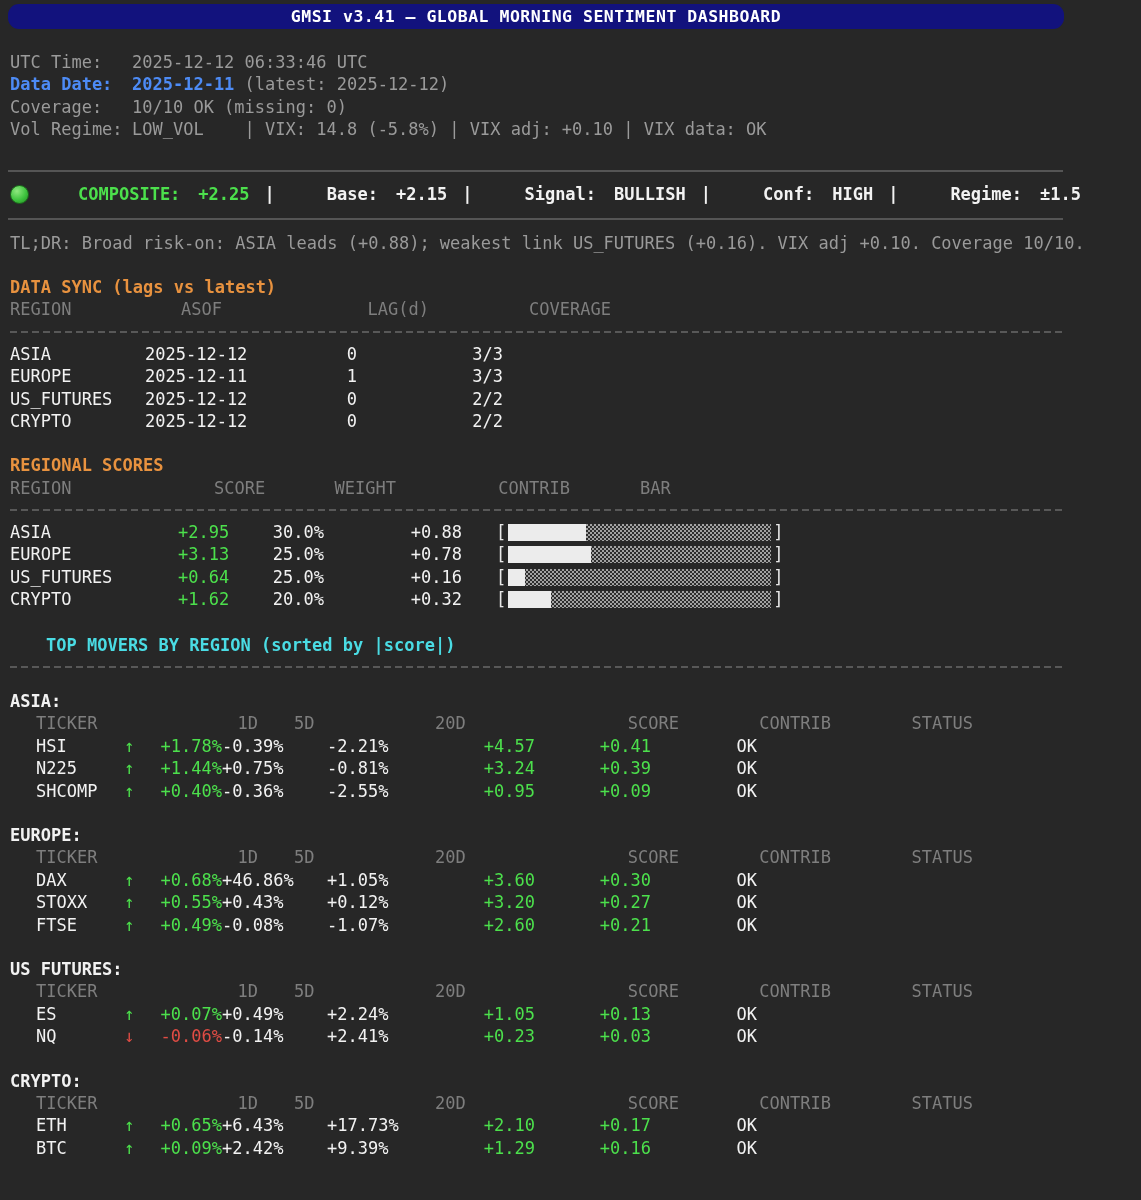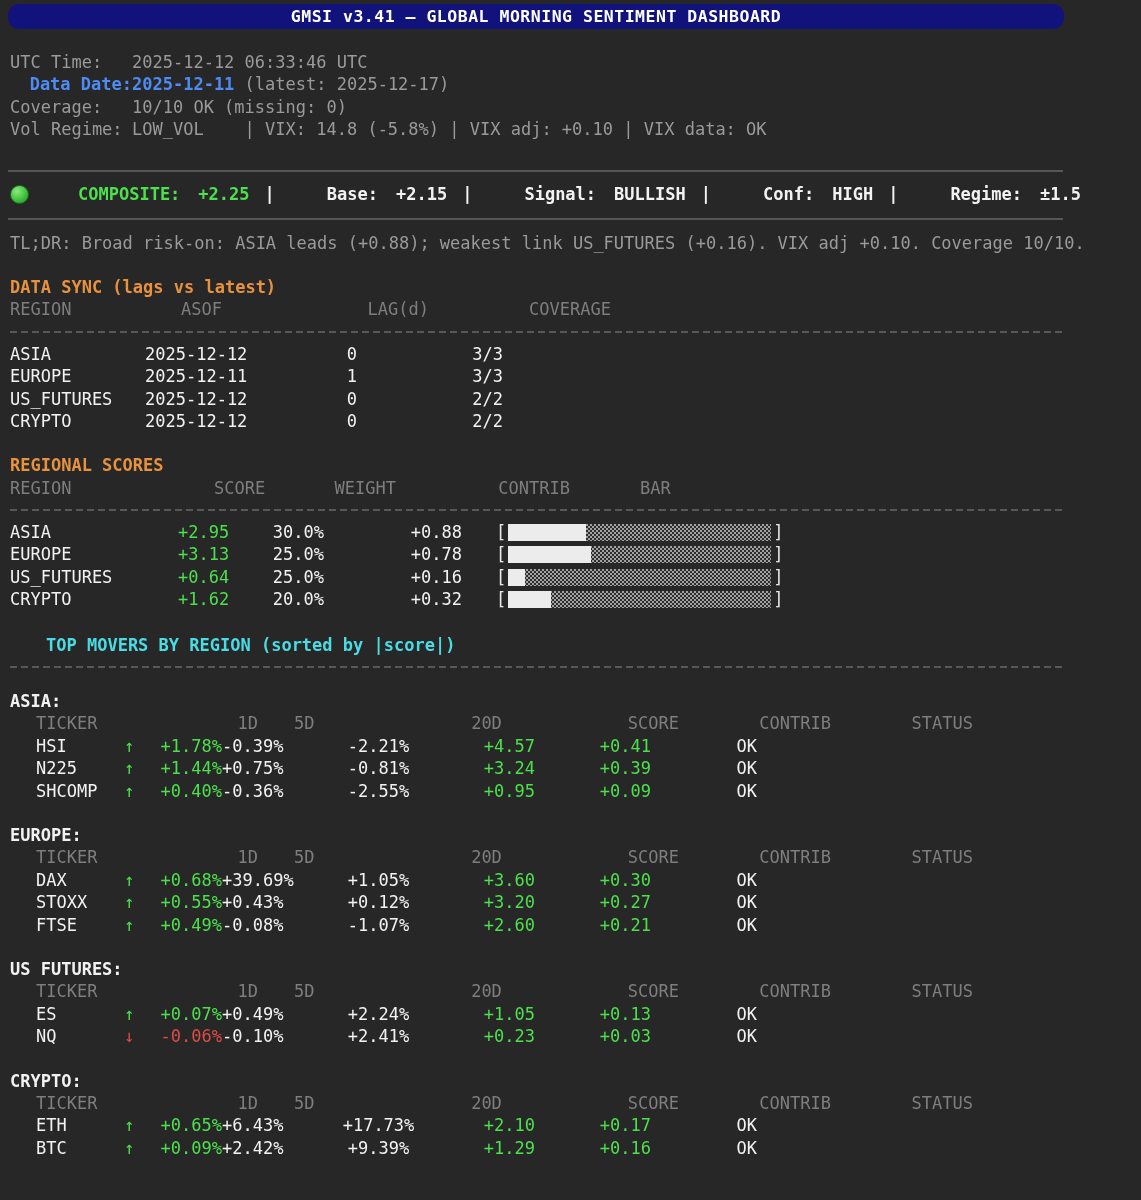--- a/index.html
+++ b/index.html
@@ -13,21 +13,21 @@
   .titlebar{
     margin:4px 0 0 8px;width:1056px;height:25px;line-height:25px;
     background:#12127d;color:#ffffff;font-weight:bold;text-align:center;
     font-size:16.5px;letter-spacing:.5px;border-radius:11px;
   }
   .hdr{margin:22px 0 0 10px;}
   .hrow{height:22.4px;display:flex;white-space:pre;}
   .hlabel{width:122px;flex:none;}
   .gray{color:#9a9a9a;}
   .dim{color:#7e7e7e;gap:36px;}
-  .blue{color:#4d8bf5;font-weight:bold;text-align:right;}
+  .blue{color:#4d8bf5;font-weight:bold;}
   .green{color:#4ce04c;}
   .red{color:#e04c44;}
   .orange{color:#e8923f;}
   .cyan{color:#4adce4;}
   .white{color:#f2f2f2;}
   .bold{font-weight:bold;}
   .rule{margin:29px 0 0 8px;width:1055px;height:2px;background:#555;}
   .rule.r2{margin-top:11px;}
   .dashes{
     margin:10px 0 10px 10px;width:1053px;height:2px;
@@ -63,21 +63,21 @@
     background:conic-gradient(#a2a2a2 25%,#2d2d2d 0 50%,#a2a2a2 0 75%,#2d2d2d 0) 0 0/4px 4px;
   }
   .bar-fill{position:absolute;left:0;top:0;bottom:0;background:#ececec;}
   
   .mv{margin-left:26px;}
   .m-ticker{width:88px;flex:none;}
   .m-ticker-h{width:102px;flex:none;}
   .m-arrow{width:14px;flex:none;}
   .m-1d{width:84px;flex:none;text-align:right;}
   .m-5d{width:105px;flex:none;text-align:left;}
-  .m-20d{width:103px;flex:none;text-align:center;}
+  .m-20d{width:103px;flex:none;text-align:left;}
   .m-score{width:105px;flex:none;text-align:right;}
   .m-contrib{width:116px;flex:none;text-align:right;}
   .m-status{width:106px;flex:none;text-align:right;}
   .region-block{margin-top:22px;}
 </style>
 </head>
 <body>
 
 <div class="page">
 
@@ -86,21 +86,21 @@
   </div>
 
   <div class="hdr">
     <div class="hrow">
       <span class="hlabel gray">UTC Time:</span>
       <span class="gray">2025-12-12 06:33:46 UTC</span>
     </div>
     <div class="hrow">
       <span class="hlabel blue">Data Date:</span>
       <span class="blue">2025-12-11</span>
-      <span class="gray"> (latest: 2025-12-17)</span>
+      <span class="gray"> (latest: 2025-12-12)</span>
     </div>
     <div class="hrow">
       <span class="hlabel gray">Coverage:</span>
       <span class="gray">10/10 OK (missing: 0)</span>
     </div>
     <div class="hrow">
       <span class="hlabel gray">Vol Regime:</span>
       <span class="gray">LOW_VOL    | VIX: 14.8 (-5.8%) | VIX adj: +0.10 | VIX data: OK</span>
     </div>
   </div>
@@ -276,21 +276,21 @@
         <span class="m-5d">5D</span>
         <span class="m-20d">20D</span>
         <span class="m-score">SCORE</span>
         <span class="m-contrib">CONTRIB</span>
         <span class="m-status">STATUS</span>
       </div>
       <div class="trow mv">
         <span class="m-ticker">DAX</span>
         <span class="m-arrow green">↑</span>
         <span class="m-1d green">+0.68%</span>
-        <span class="m-5d">+39.69%</span>
+        <span class="m-5d">+46.86%</span>
         <span class="m-20d">+1.05%</span>
         <span class="m-score green">+3.60</span>
         <span class="m-contrib green">+0.30</span>
         <span class="m-status">OK</span>
       </div>
       <div class="trow mv">
         <span class="m-ticker">STOXX</span>
         <span class="m-arrow green">↑</span>
         <span class="m-1d green">+0.55%</span>
         <span class="m-5d">+0.43%</span>
@@ -329,21 +329,21 @@
         <span class="m-5d">+0.49%</span>
         <span class="m-20d">+2.24%</span>
         <span class="m-score green">+1.05</span>
         <span class="m-contrib green">+0.13</span>
         <span class="m-status">OK</span>
       </div>
       <div class="trow mv">
         <span class="m-ticker">NQ</span>
         <span class="m-arrow red">↓</span>
         <span class="m-1d red">-0.06%</span>
-        <span class="m-5d">-0.10%</span>
+        <span class="m-5d">-0.14%</span>
         <span class="m-20d">+2.41%</span>
         <span class="m-score green">+0.23</span>
         <span class="m-contrib green">+0.03</span>
         <span class="m-status">OK</span>
       </div>
     </div>
 
     <div class="region-block">
       <div class="trow bold white">CRYPTO:</div>
       <div class="trow dim mv">

